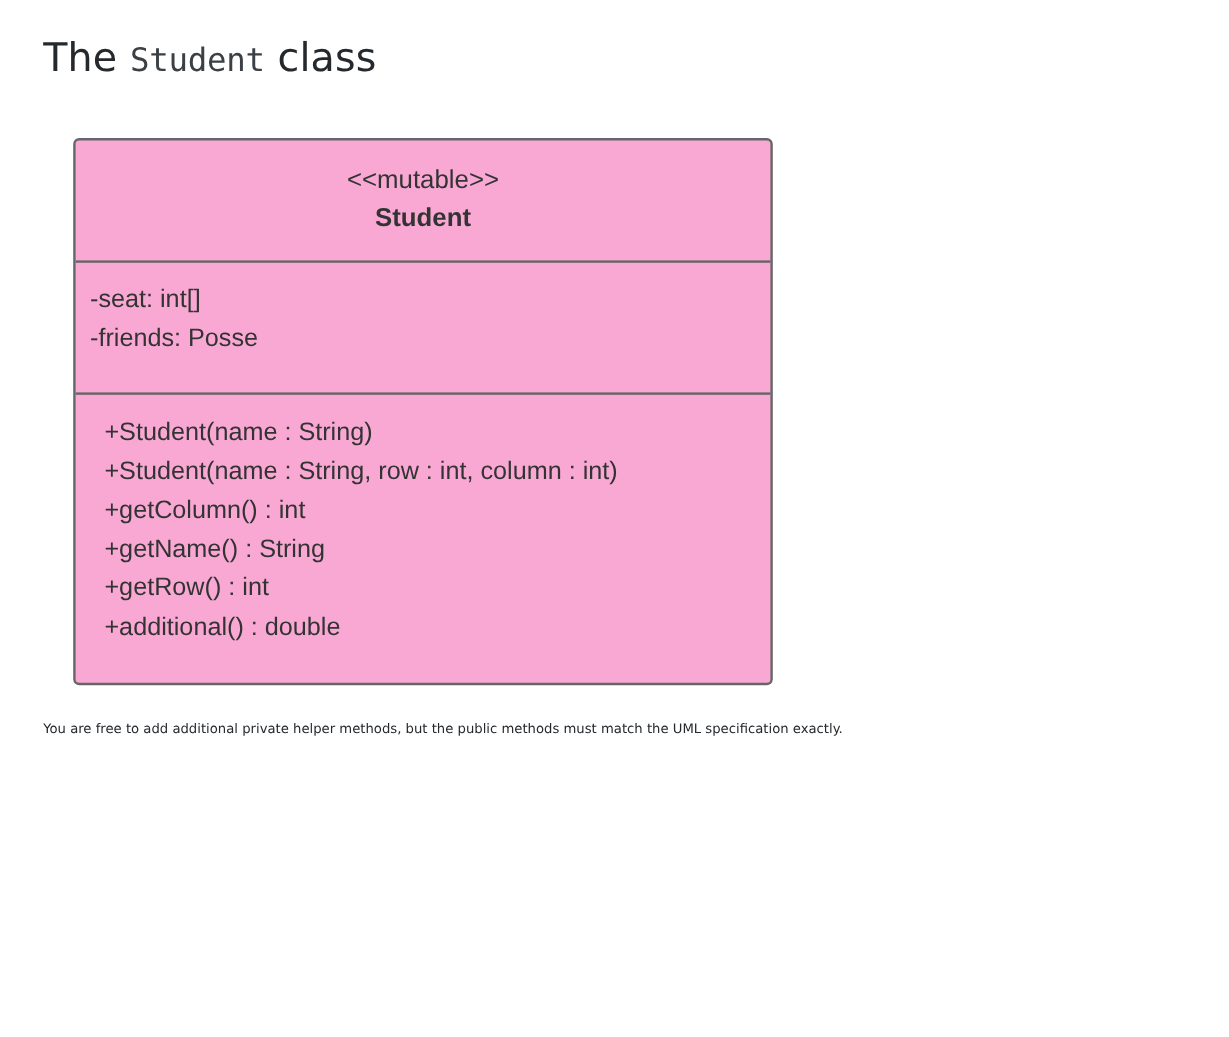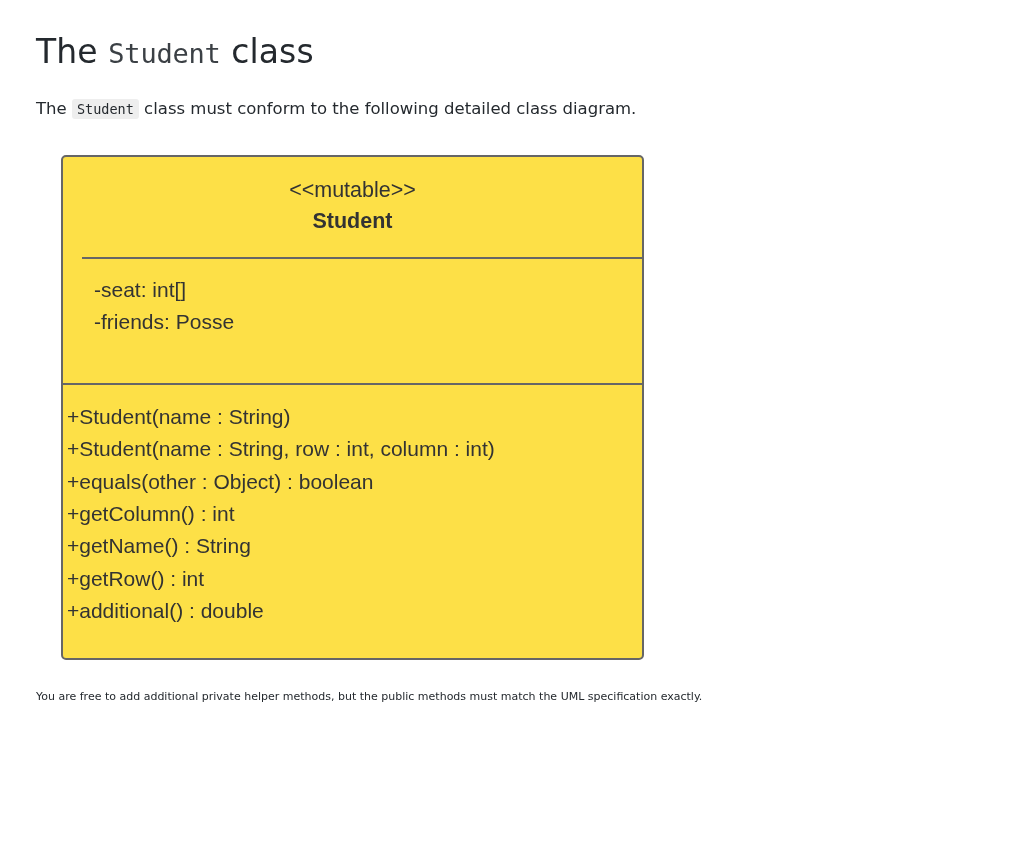--- a/index.html
+++ b/index.html
@@ -18,25 +18,25 @@
   }
 
   .page {
     padding: 0 36px;
     box-sizing: border-box;
   }
 
   
   .page-title {
     margin: 0;
-    padding-top: 28px;
+    padding-top: 16px;
     font-family: "DejaVu Sans", sans-serif;
     font-weight: 400;
     font-size: 33px;
-    line-height: 48px;
+    line-height: 63px;
     color: #24292e;
     letter-spacing: 0.1px;
     white-space: nowrap;
   }
   .page-title .mono {
     font-family: "DejaVu Sans Mono", monospace;
     font-size: 27px;
     color: #3b4045;
     letter-spacing: -0.2px;
   }
@@ -60,21 +60,21 @@
   
   .uml-wrap {
     margin-top: 33px;
   }
   .uml-class {
     width: 583px;
     margin-left: 25px;
     box-sizing: border-box;
     border: 2px solid #666666;
     border-radius: 5px;
-    background: #fde047;
+    background: #f9a8d4;
     font-family: "Liberation Sans", sans-serif;
     color: #333333;
   }
 
   .uml-section {
     box-sizing: border-box;
   }
   .uml-section + .uml-section {
     border-top: 2px solid #666666;
   }
@@ -92,25 +92,24 @@
   }
   .uml-name {
     font-size: 21.5px;
     line-height: 31px;
     font-weight: 700;
     color: #333333;
   }
 
   
   .uml-attributes {
-    padding: 15px 12px 44px 12px;
-    margin-left: 19px;
+    padding: 15px 12px 28px 12px;
   }
   .uml-operations {
-    padding: 16px 12px 30px 4px;
+    padding: 16px 12px 30px 24px;
   }
   .uml-line {
     font-size: 21px;
     line-height: 32.4px;
     color: #333333;
     white-space: nowrap;
   }
 
   
   .outro {
@@ -121,39 +120,37 @@
     max-width: 920px;
   }
 </style>
 </head>
 <body>
 
 <div class="page">
 
   <h1 class="page-title"><span>The</span> <span class="mono">Student</span> <span>class</span></h1>
 
-  <p class="intro"><span>The</span> <code class="chip">Student</code> <span>class must conform to the following detailed class diagram.</span></p>
 
   <div class="uml-wrap">
     <div class="uml-class">
 
       <div class="uml-section uml-header">
         <div class="uml-stereotype">&lt;&lt;mutable&gt;&gt;</div>
         <div class="uml-name">Student</div>
       </div>
 
       <div class="uml-section uml-attributes">
         <div class="uml-line">-seat: int[]</div>
         <div class="uml-line">-friends: Posse</div>
       </div>
 
       <div class="uml-section uml-operations">
         <div class="uml-line">+Student(name : String)</div>
         <div class="uml-line">+Student(name : String, row : int, column : int)</div>
-        <div class="uml-line">+equals(other : Object) : boolean</div>
         <div class="uml-line">+getColumn() : int</div>
         <div class="uml-line">+getName() : String</div>
         <div class="uml-line">+getRow() : int</div>
         <div class="uml-line">+additional() : double</div>
       </div>
 
     </div>
   </div>
 
   <p class="outro">You are free to add additional private helper methods, but the public methods must match the UML specification exactly.</p>

